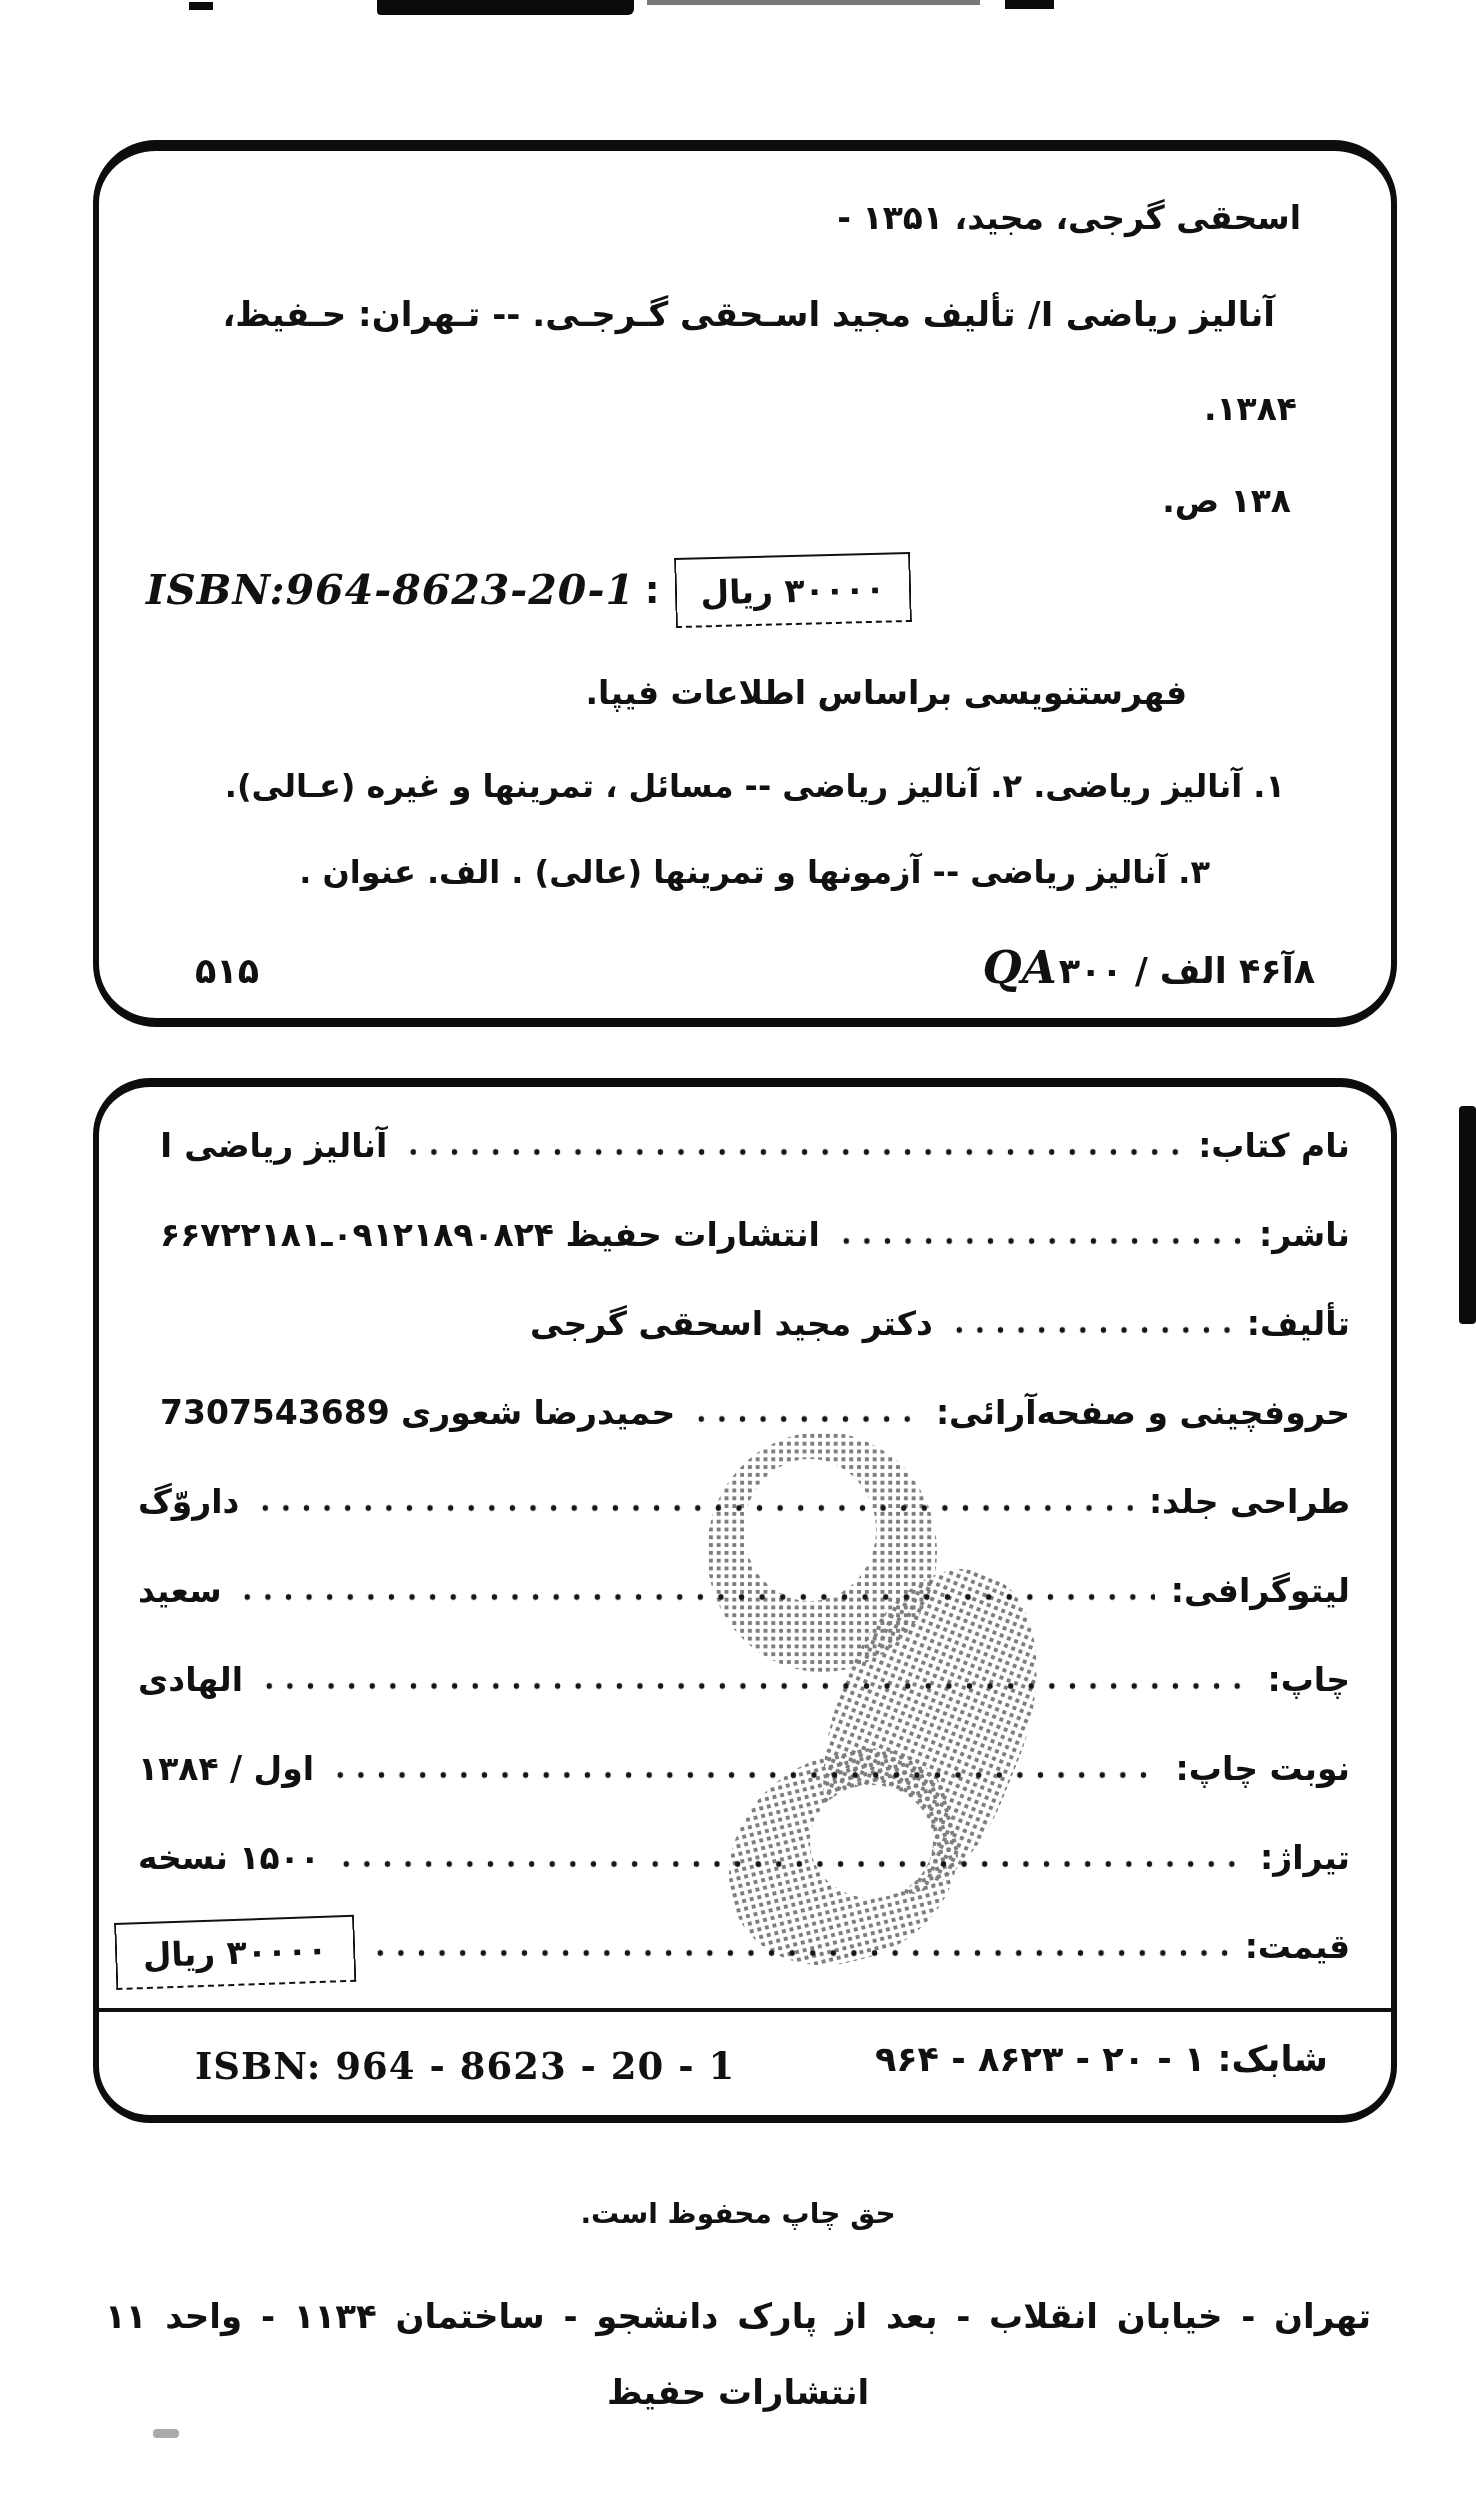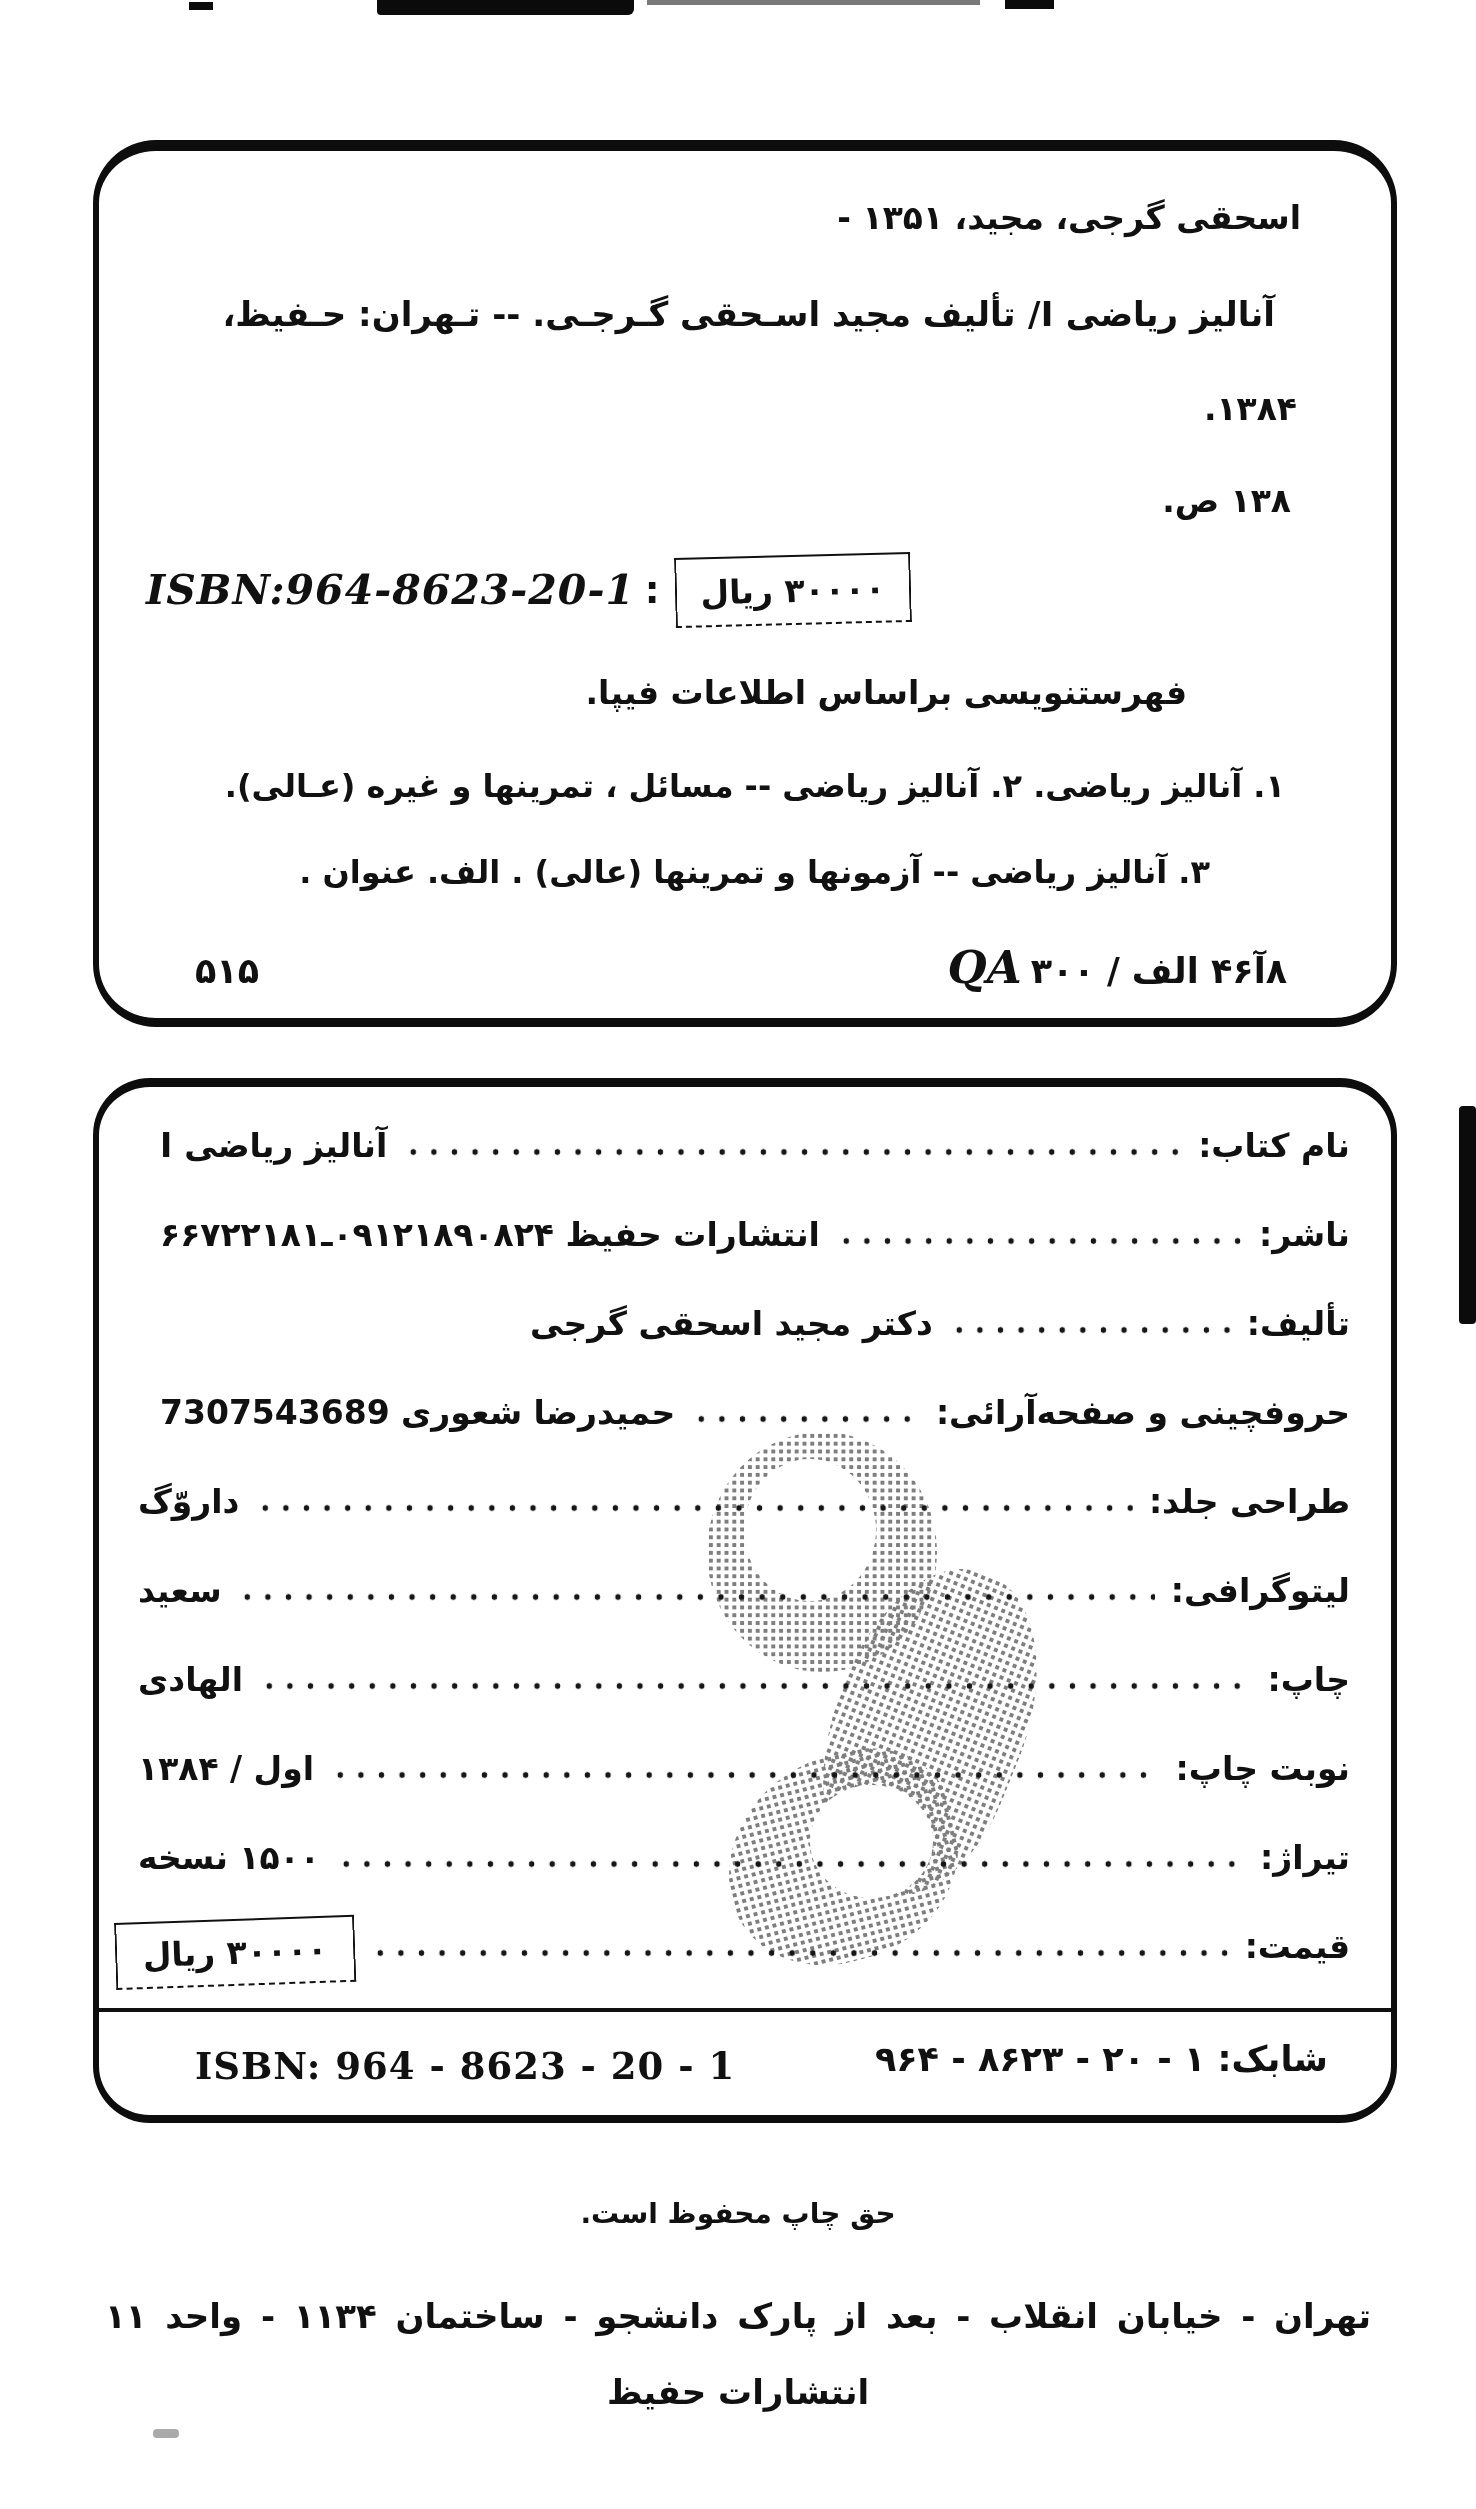--- a/index.html
+++ b/index.html
@@ -38,21 +38,21 @@
     display:inline-block;direction:rtl;font-weight:bold;font-size:33px;white-space:nowrap;
     border:2.9px solid #111;border-bottom-style:dashed;padding:13.7px 23.5px;transform:rotate(-1.5deg);
     background:#fff;
   }
   .clf{top:522px;right:204px;}
   .cs1{top:616px;right:106px;font-size:32px;}
   .cs2{top:702px;right:181px;font-size:32px;}
   .callrow{position:absolute;top:790px;left:0;width:100%;display:flex;direction:ltr;
     justify-content:space-between;align-items:baseline;}
   .dewey{margin-left:96px;font-size:35px;font-weight:bold;}
-  .callcluster{margin-right:104px;display:flex;direction:ltr;align-items:baseline;gap:9px;}
+  .callcluster{margin-right:76px;display:flex;direction:ltr;align-items:baseline;gap:2px;}
   .call-qa{font-family:"DejaVu Serif",serif;font-style:italic;font-size:45px;font-weight:bold;}
   .call-rtl{direction:rtl;font-size:35px;font-weight:bold;white-space:nowrap;}
   
   .rows{position:relative;z-index:1;padding-top:13.7px;}
   .drow{direction:rtl;display:flex;align-items:center;height:89px;padding-right:41px;box-sizing:border-box;}
   .dlabel{font-weight:bold;font-size:33px;white-space:nowrap;letter-spacing:1px;}
   .dval{font-weight:bold;font-size:33px;white-space:nowrap;letter-spacing:0.5px;}
   .dots{
     flex:1 1 auto;height:11.8px;align-self:center;margin:13.7px 15.7px 0 15.7px;
     background-image:radial-gradient(circle, #161616 2.6px, transparent 3.1px);

